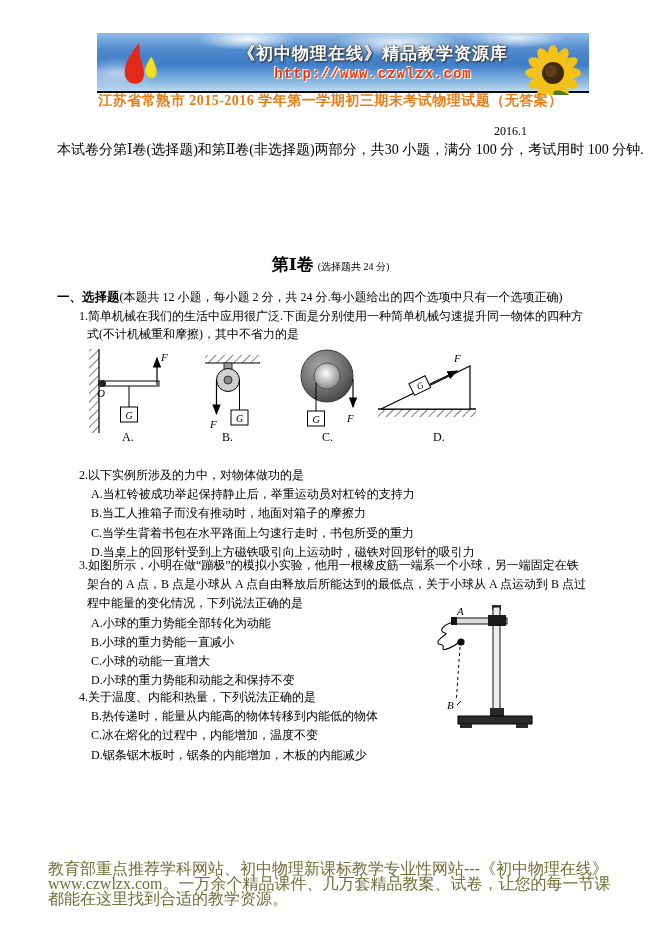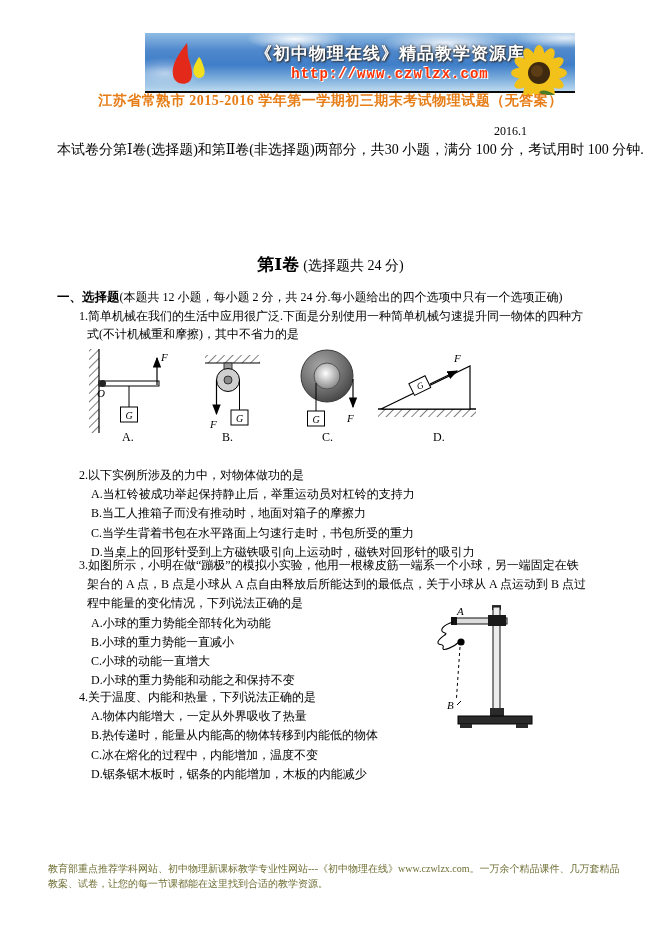--- a/index.html
+++ b/index.html
@@ -3,29 +3,28 @@
 <meta charset="utf-8">
 <style>
   html,body { margin:0; padding:0; background:#fff; }
   .page {
     position:relative; width:661px; height:936px; background:#ffffff;
     font-family:"Liberation Serif","DejaVu Serif",serif; color:#000;
     overflow:hidden;
   }
   
   .banner {
-    position:absolute; left:97px; top:33px; width:430px; height:58px;
+    position:absolute; left:97px; top:33px; width:492px; height:58px;
     border-bottom:2px solid #0a0a0a;
     background:
       radial-gradient(70px 16px at 150px 6px,  rgba(255,255,255,.95), rgba(255,255,255,0) 70%),
       radial-gradient(90px 20px at 300px 10px, rgba(255,255,255,.85), rgba(255,255,255,0) 70%),
       radial-gradient(70px 14px at 420px 5px,  rgba(255,255,255,.8),  rgba(255,255,255,0) 70%),
       radial-gradient(60px 22px at 20px 40px,  rgba(255,255,255,.55), rgba(255,255,255,0) 70%),
       linear-gradient(180deg,#8fbce4 0%, #4f88cc 30%, #3f7ec9 55%, #7fb0dd 80%, #bcd9ef 100%);
-    margin-left: 48px;
   }
   .banner-text { position:relative; margin-left:60px; text-align:center; }
   .banner-site {
     margin-top:9px; font-weight:bold; font-size:17px; color:#ffffff;
     letter-spacing:1px; text-shadow:1px 1px 2px #2a2a2a, 0 0 3px #444;
   }
   .banner-url {
     margin-top:1px; font-family:"Liberation Mono","DejaVu Sans Mono",monospace;
     font-weight:bold; font-size:14px; letter-spacing:1px;
     text-shadow:0 0 2px #fff, 1px 1px 0 #fff, -1px -1px 0 #fff;
@@ -43,35 +42,35 @@
   .ln { white-space:nowrap; font-size:12px; line-height:18.5px; }
   .ln2 { white-space:nowrap; font-size:12px; line-height:19.2px; }
   .ind1 { padding-left:22px; }
   .ind2 { padding-left:30px; }
   .ind3 { padding-left:34px; }
   .notice-block { position:absolute; left:57px; top:176px; }
   .notice-block .ln { line-height:18px; }
   .notice-ind { padding-left:28px; }
   .vol-heading { position:absolute; left:0; top:253px; width:100%; text-align:center; }
   .vol-label { font-weight:bold; font-size:17px; }
-  .vol-sub { font-size:14px; }
+  .vol-sub { font-size:10px; }
   .part-q1 { position:absolute; left:57px; top:288px; }
   .part-label { font-weight:bold; font-size:12.5px; }
   .q2-block { position:absolute; left:57px; top:466px; }
   .q3-block { position:absolute; left:57px; top:556px; }
   .q4-block { position:absolute; left:57px; top:688px; }
   
   .fig { position:absolute; }
   .fig-caption { position:absolute; top:430px; font-size:12px; }
   .cap-a { left:122px; } .cap-b { left:222px; } .cap-c { left:322px; } .cap-d { left:433px; }
   .q3-figure { position:absolute; left:430px; top:601px; }
   
   .footer {
     position:absolute; left:48px; top:861px; width:578px;
-    font-size:10px; line-height:15px; color:#6f6f35;
+    font-size:16px; line-height:15px; color:#6f6f35;
   }
   svg text { font-family:"Liberation Serif","DejaVu Serif",serif; }
 </style>
 </head>
 <body>
 
 <div class="page">
 
   <div class="banner">
     <svg class="banner-logo" width="58" height="46" viewBox="0 0 58 46">
@@ -252,21 +251,20 @@
     <text x="27" y="14" font-style="italic" font-size="11">A</text>
     <path d="M23,21 C13,24 8,30 15,32 C19,33 9,36 8,41 C7,45 15,42 13,47 C12,51 24,46 29,41" fill="none" stroke="#000" stroke-width="1.1"></path>
     <circle cx="31" cy="41" r="3.6" fill="#000"></circle>
     <line x1="30" y1="46" x2="26.5" y2="97" stroke="#000" stroke-dasharray="3,3"></line>
     <text x="17" y="108" font-style="italic" font-size="11">B</text>
     <line x1="27" y1="104" x2="31" y2="100" stroke="#000"></line>
   </svg>
 
   <div class="q4-block">
     <div class="ln2 ind1">4.关于温度、内能和热量，下列说法正确的是</div>
-    <div class="ln2 ind3">A.物体内能增大，一定从外界吸收了热量</div>
     <div class="ln2 ind3">B.热传递时，能量从内能高的物体转移到内能低的物体</div>
     <div class="ln2 ind3">C.冰在熔化的过程中，内能增加，温度不变</div>
     <div class="ln2 ind3">D.锯条锯木板时，锯条的内能增加，木板的内能减少</div>
   </div>
 
   <div class="footer">教育部重点推荐学科网站、初中物理新课标教学专业性网站---《初中物理在线》www.czwlzx.com。一万余个精品课件、几万套精品教案、试卷，让您的每一节课都能在这里找到合适的教学资源。</div>
 
 </div>
 
 </body></html>

